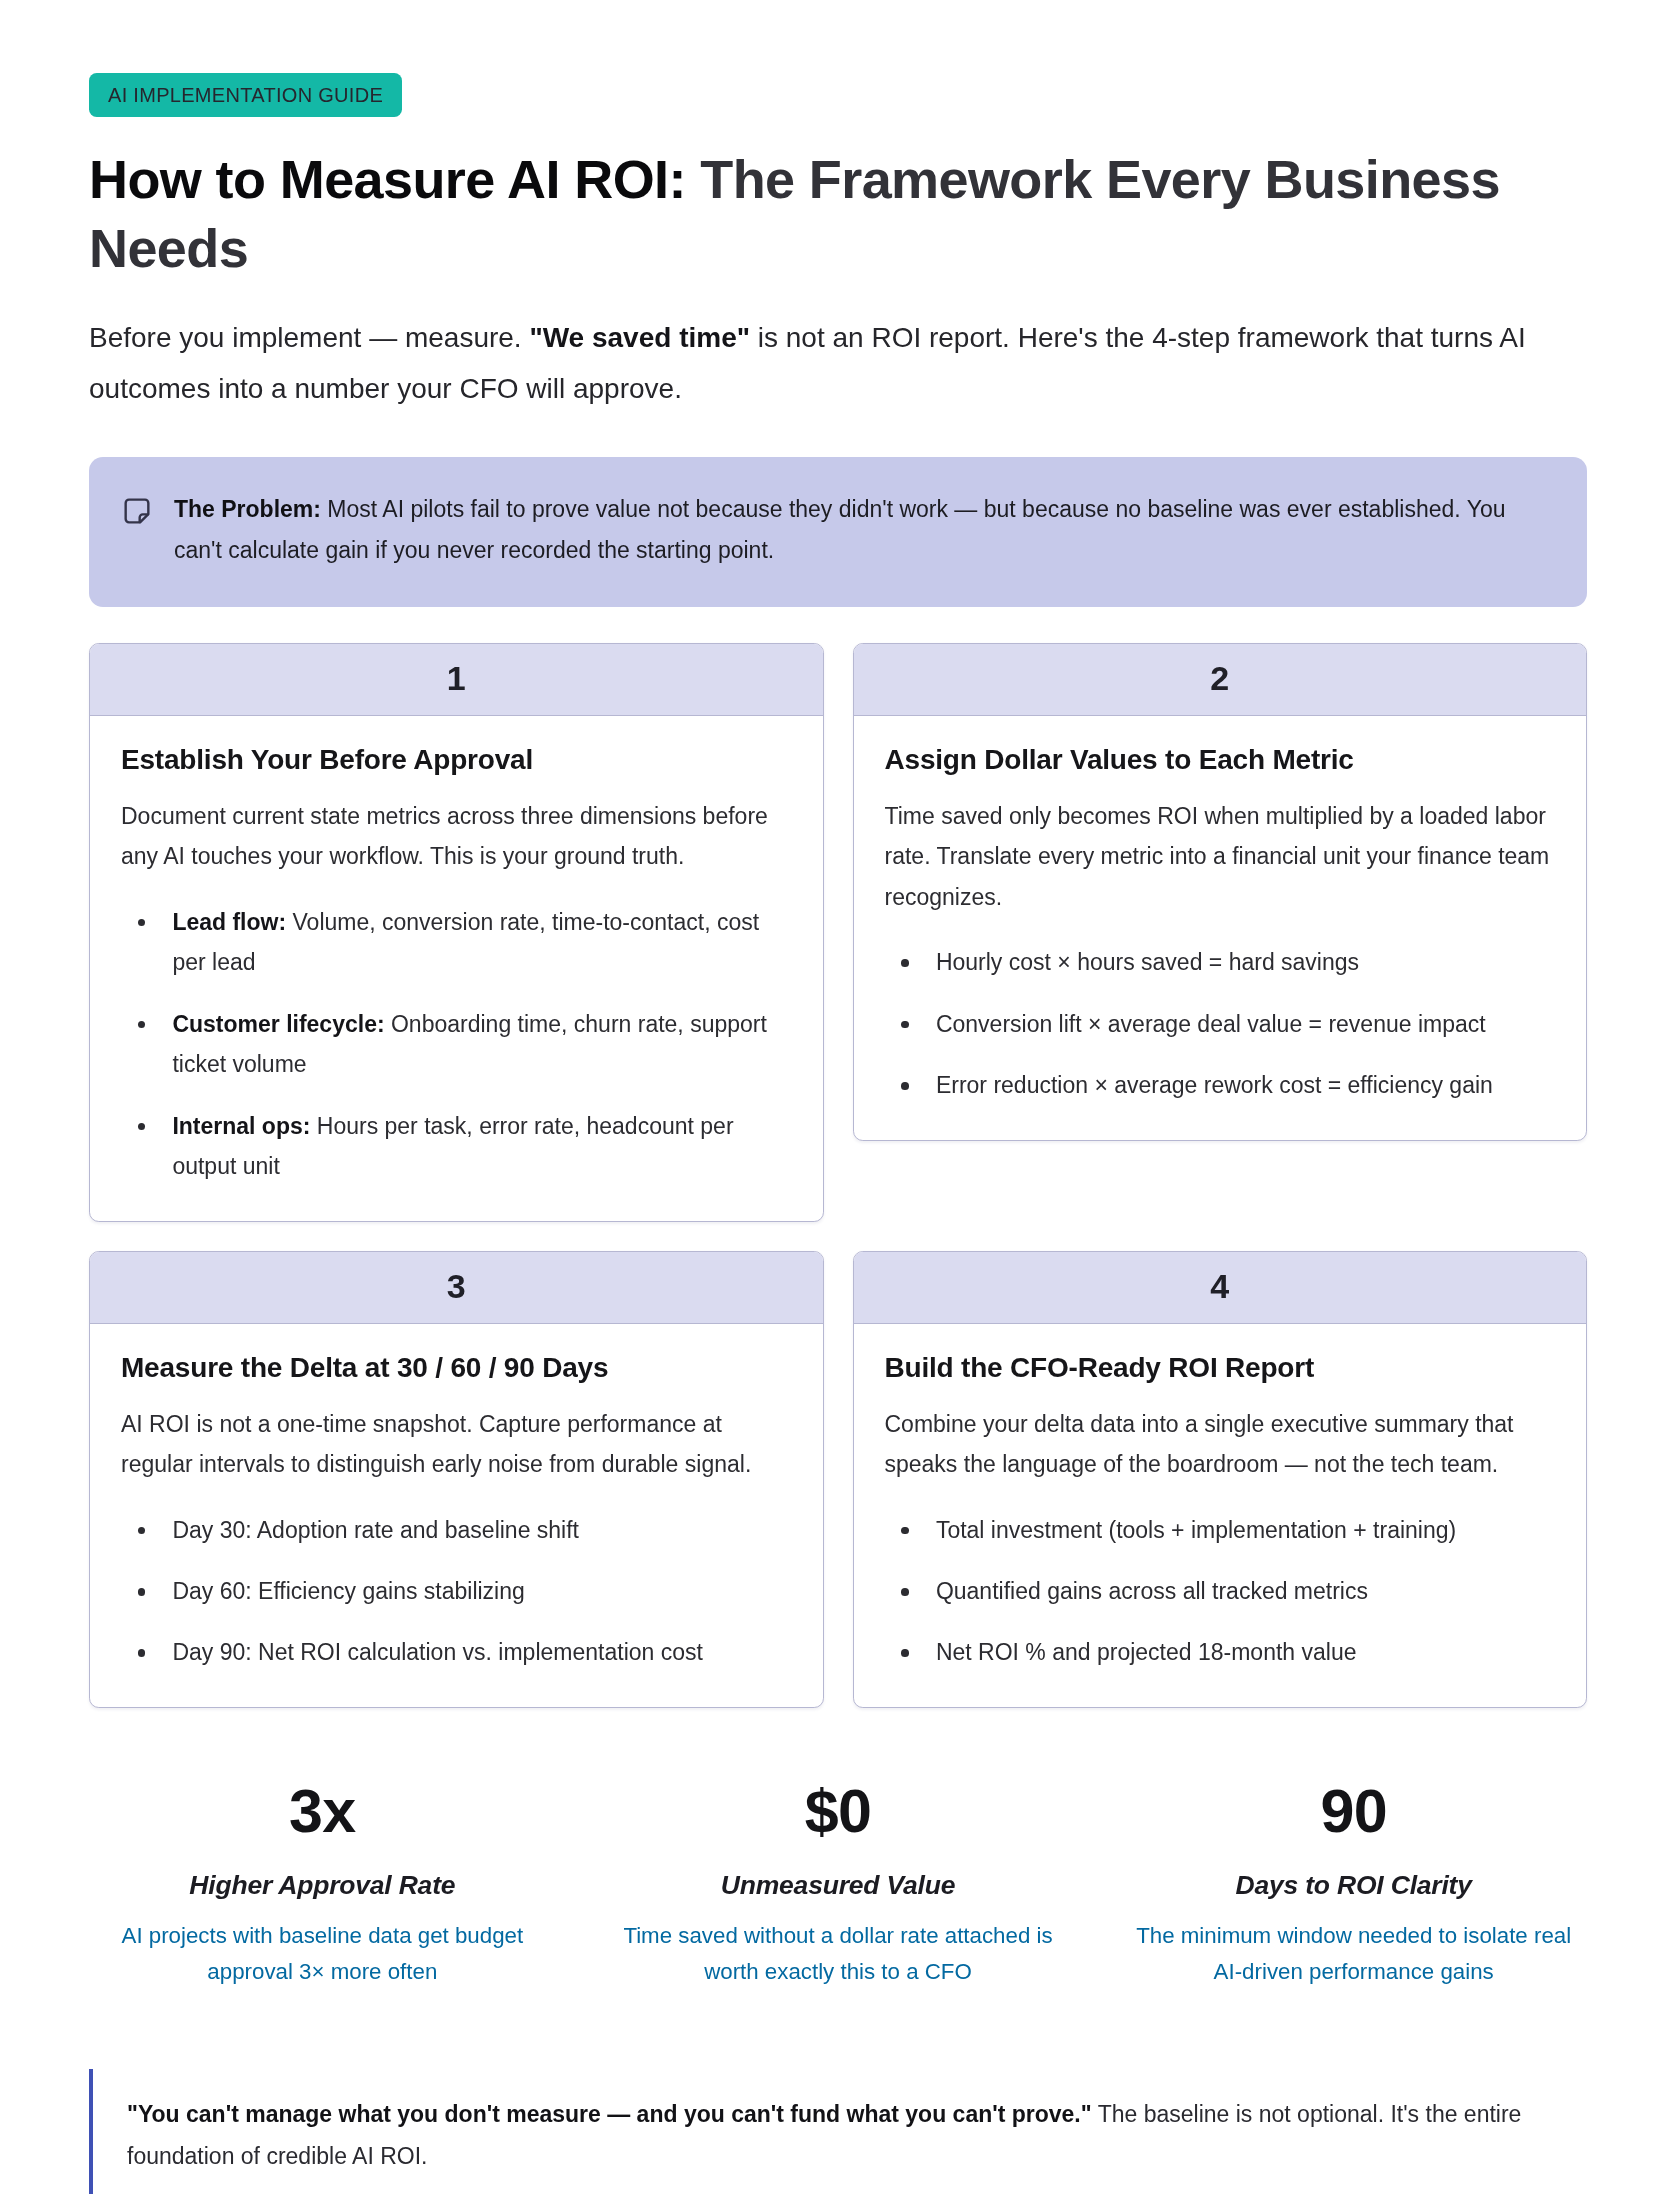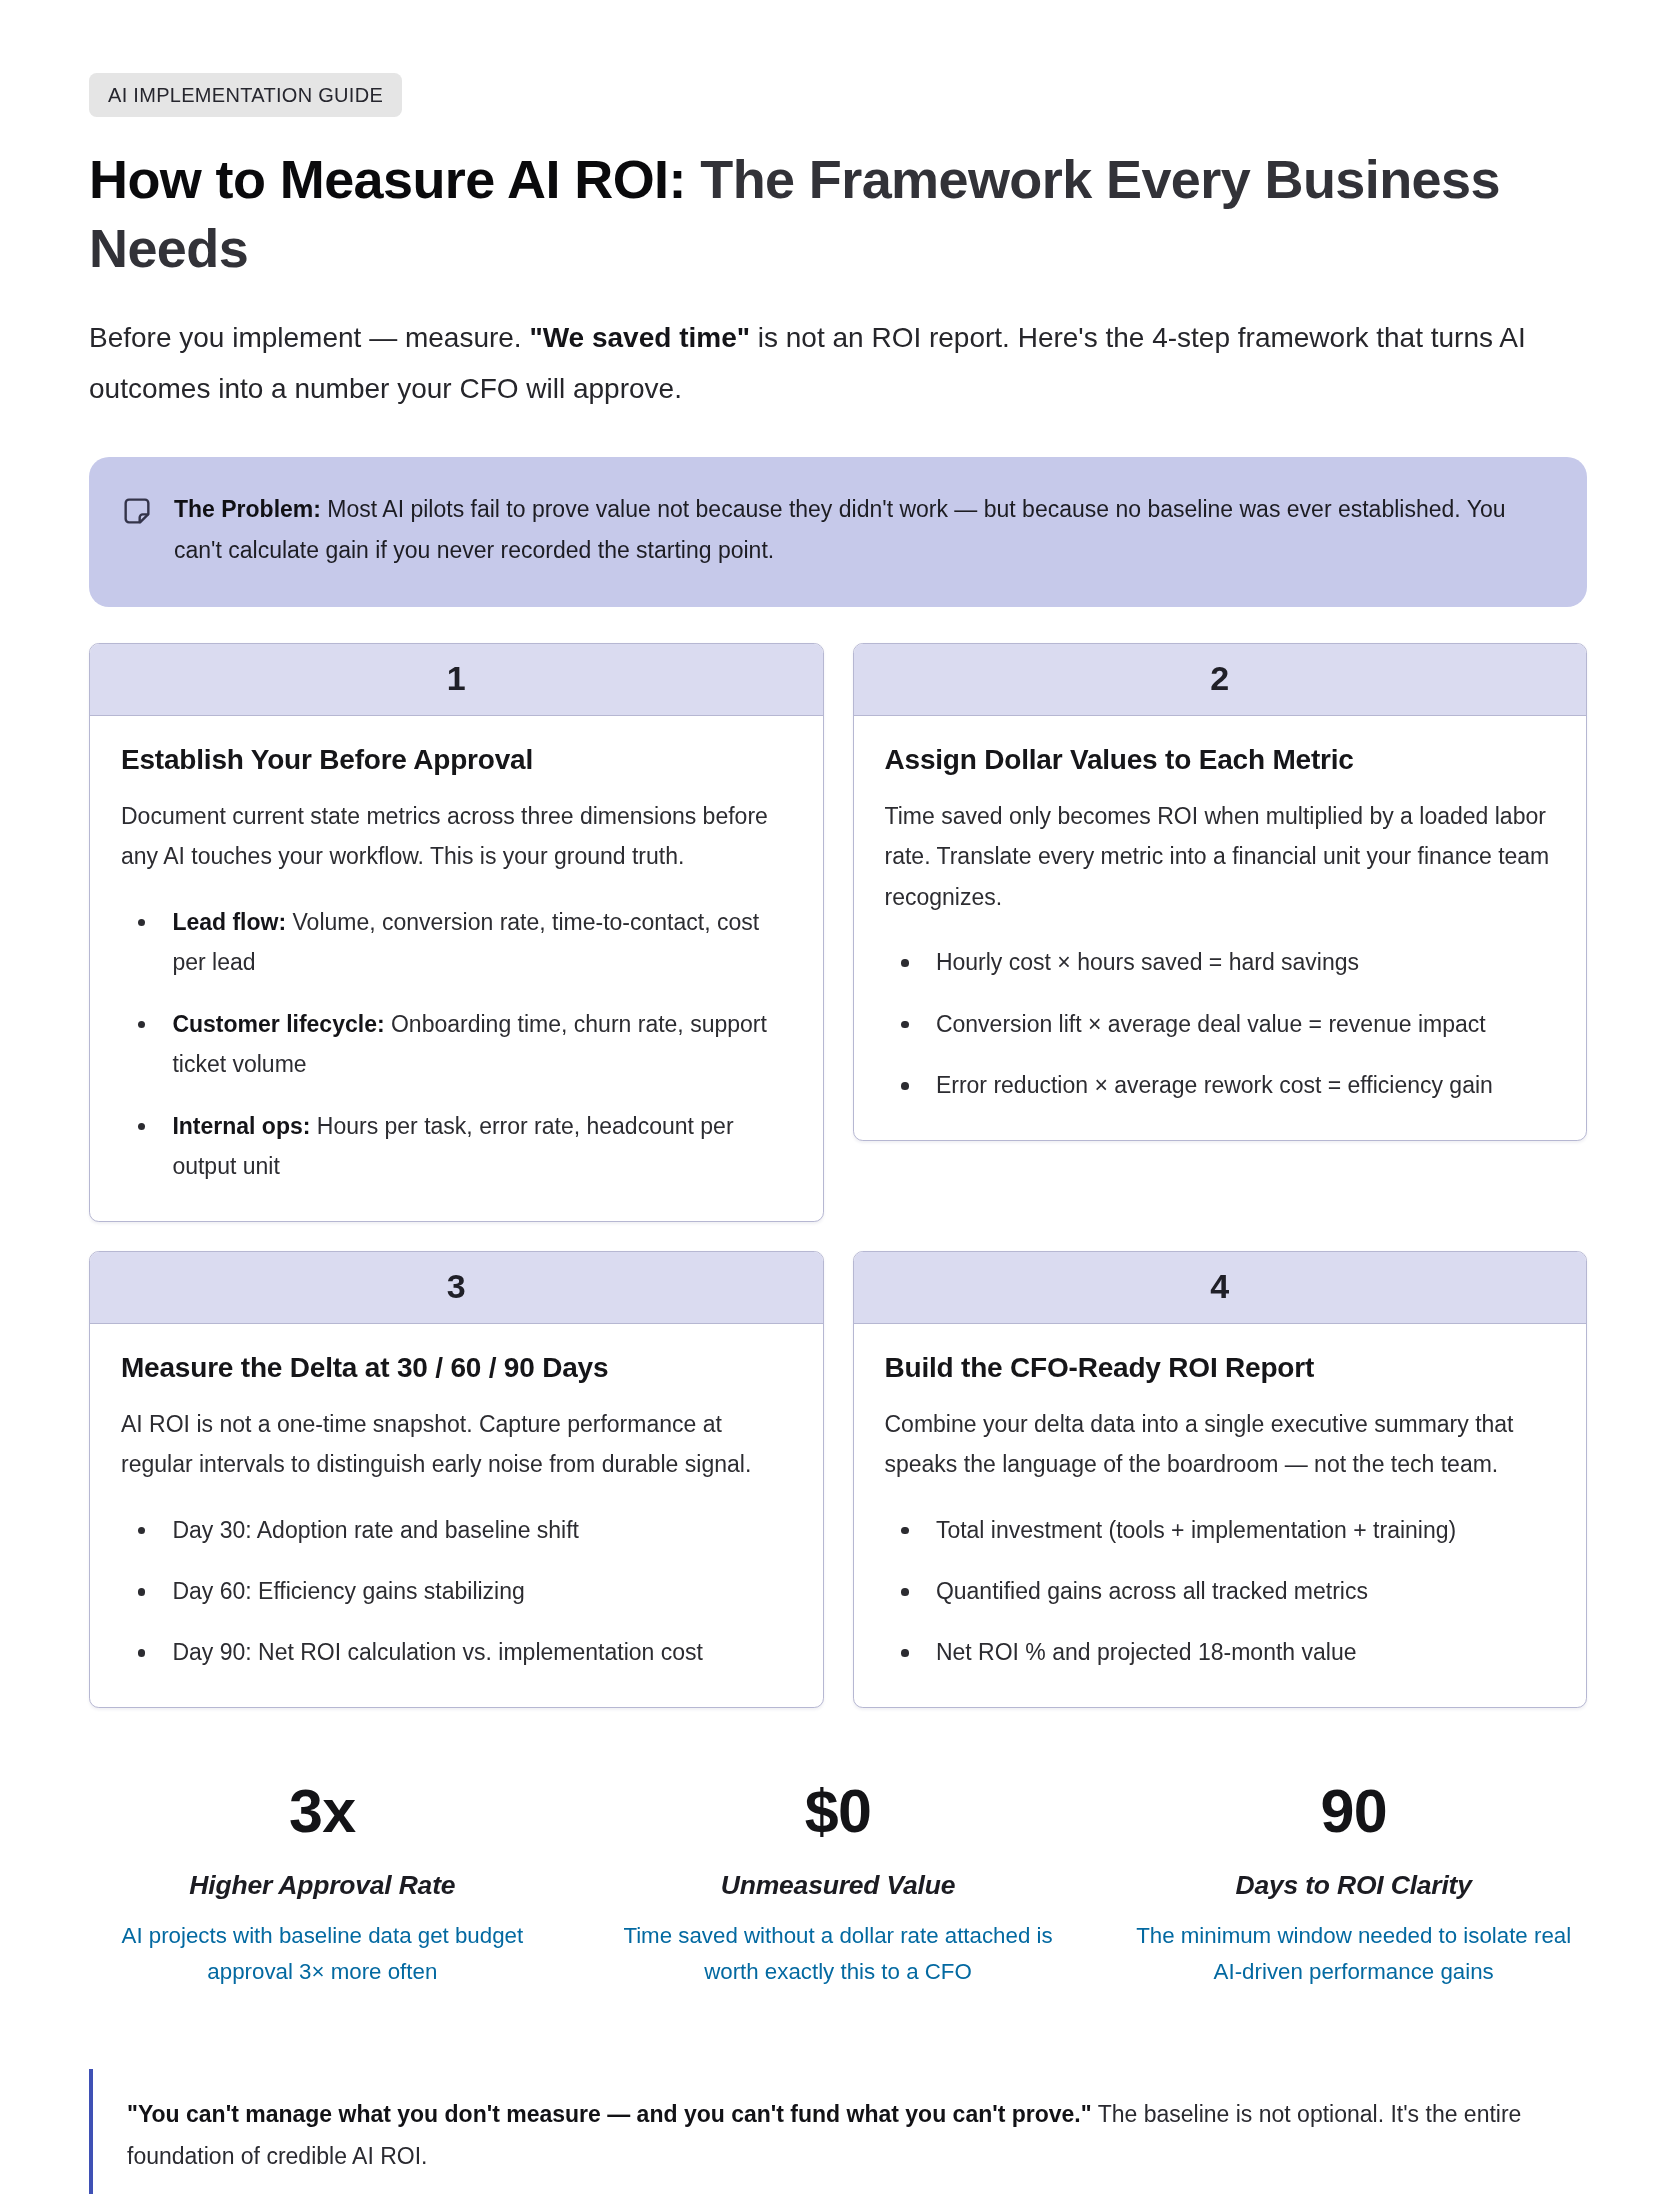--- a/index.html
+++ b/index.html
@@ -13,21 +13,21 @@
     width: 1676px;
     min-height: 2194px;
   }
   .page {
     padding: 73px 89px 56px 89px;
   }
 
   
   .badge {
     display: inline-block;
-    background: #e5e5e5;
+    background: #14b8a6;
     color: #26262e;
     font-size: 20px;
     font-weight: 400;
     letter-spacing: 0.3px;
     padding: 10.5px 19px;
     border-radius: 7.7px;
   }
 
   
   h1 {
@@ -48,21 +48,21 @@
     line-height: 1.82;
     color: #26262b;
     max-width: 1501px;
   }
   .intro b { color: #141418; }
 
   
   .callout {
     margin-top: 42px;
     background: #c6c9ea;
-    border-radius: 20px;
+    border-radius: 14px;
     padding: 32px 35px 35px 32px;
     display: flex;
     align-items: flex-start;
     gap: 21px;
     font-size: 23px;
     line-height: 1.8;
     color: #1d1d23;
   }
   .callout-icon {
     flex: 0 0 auto;

